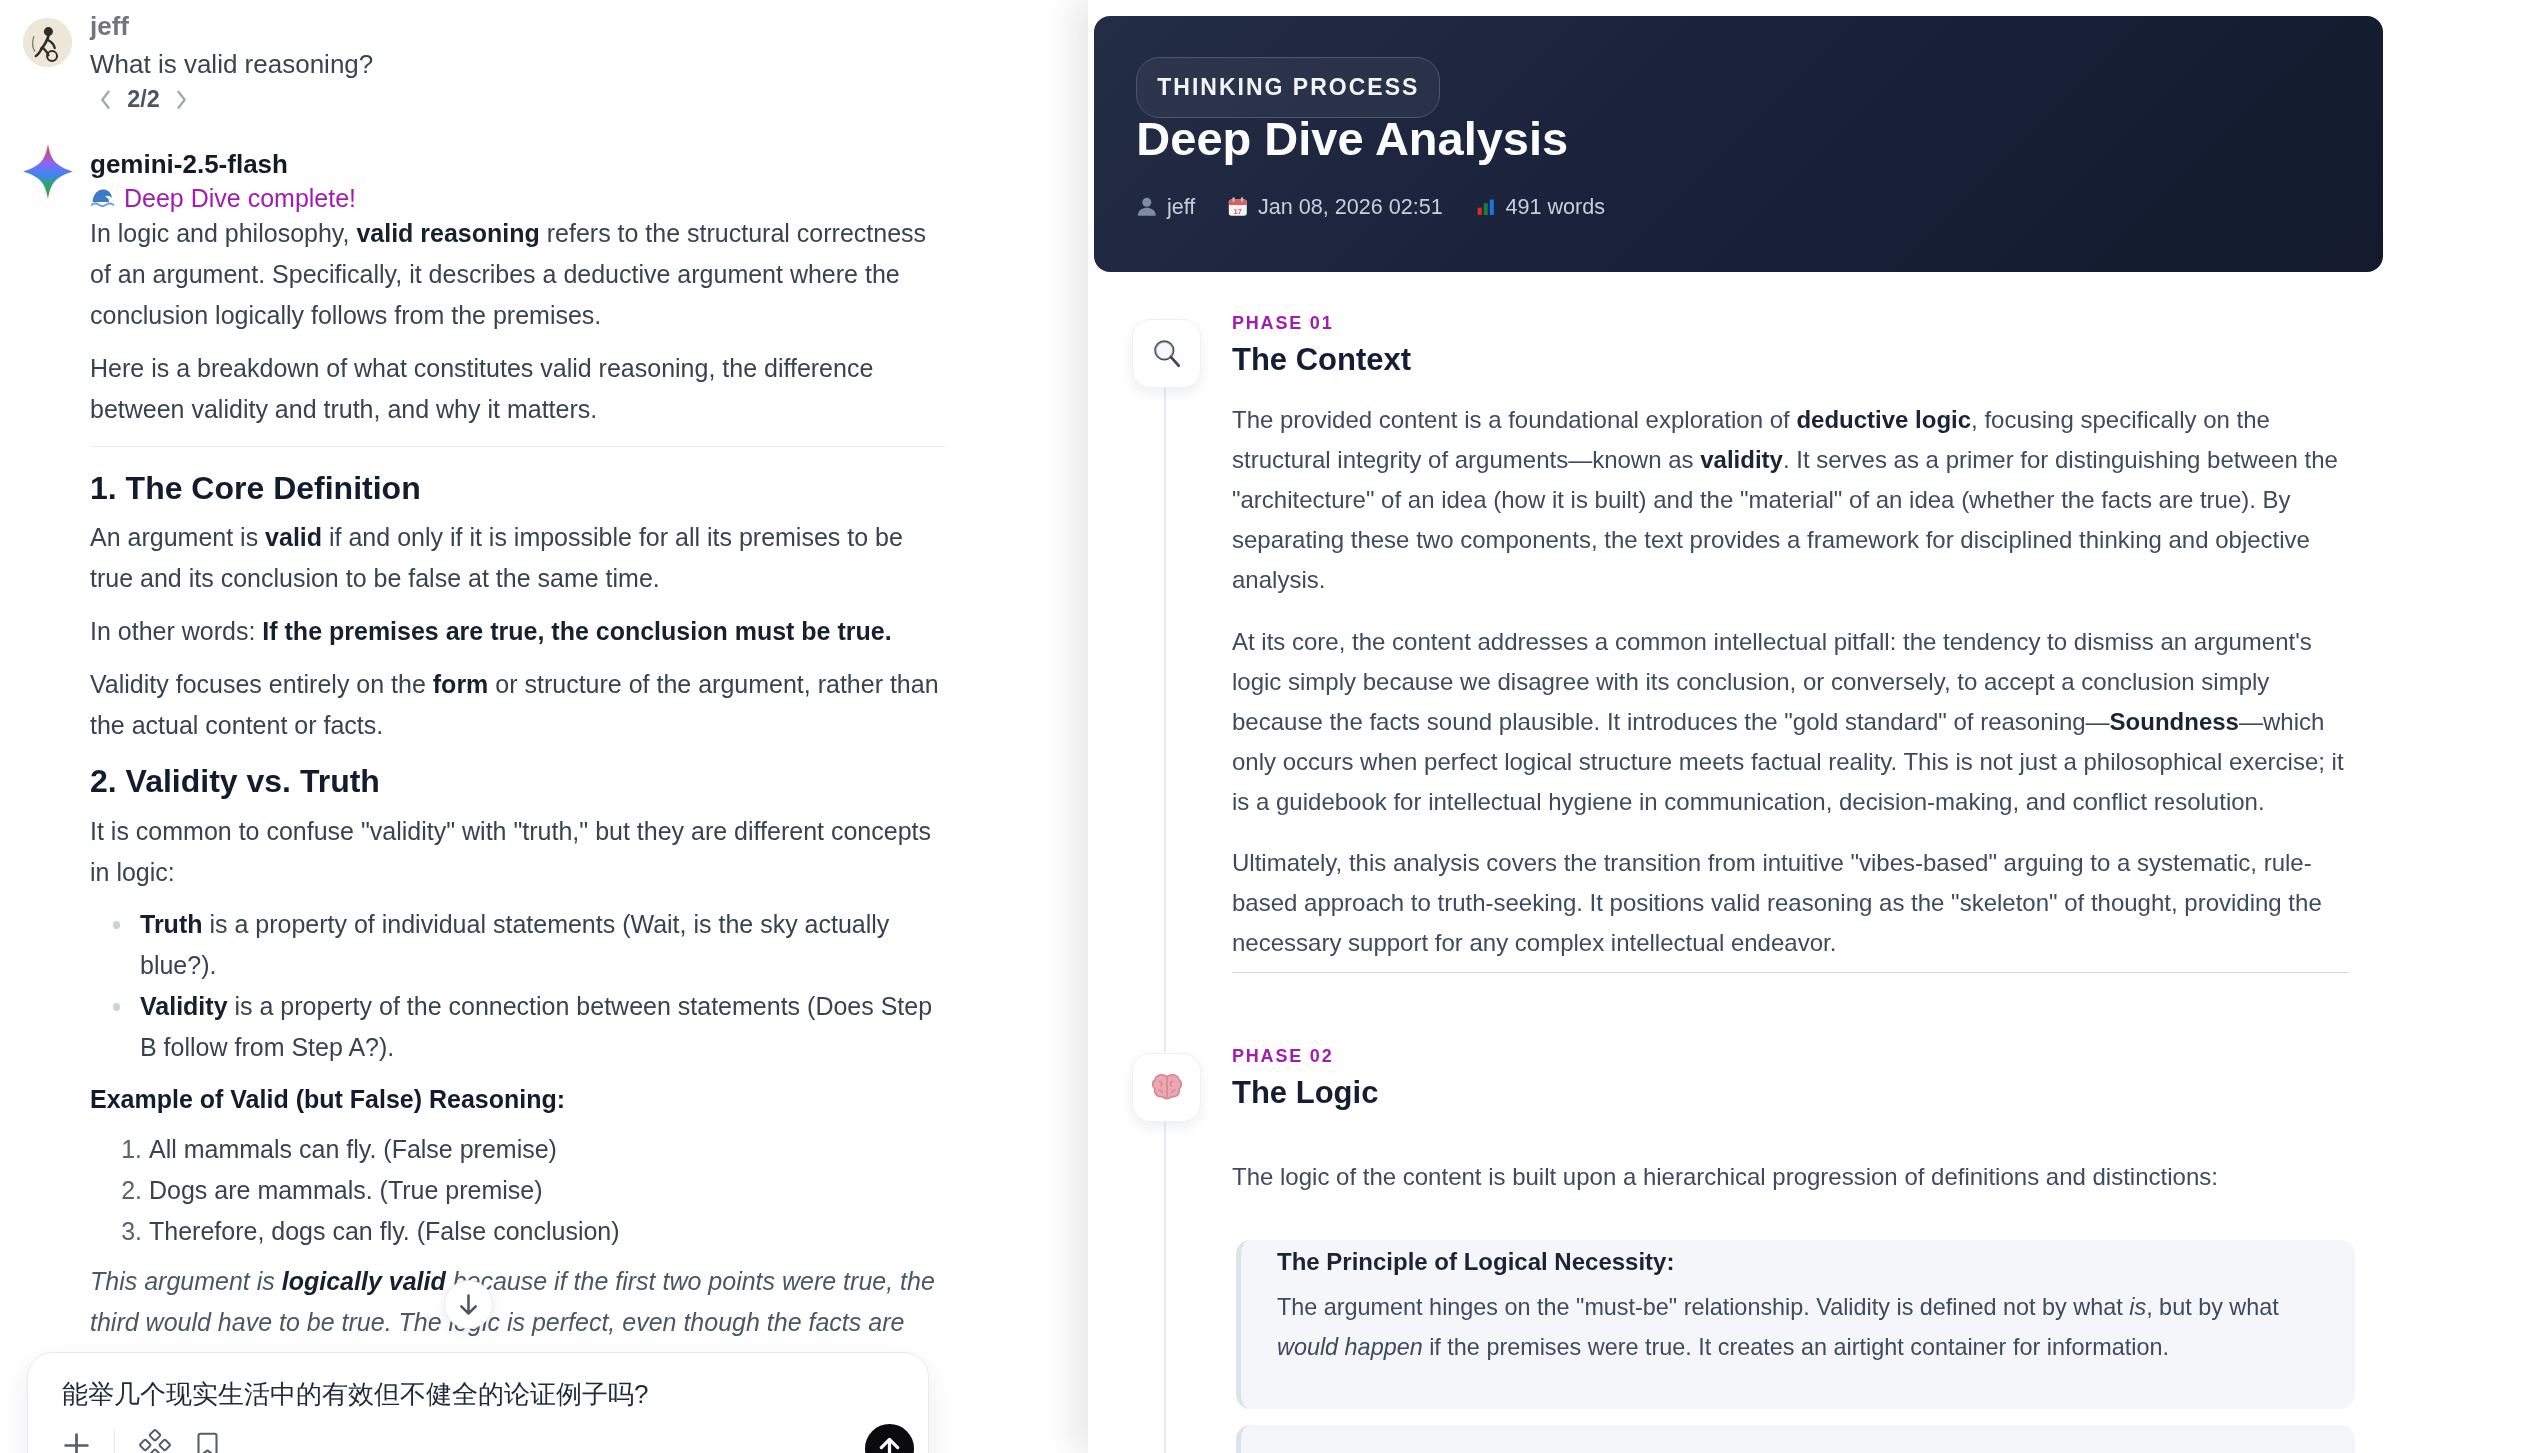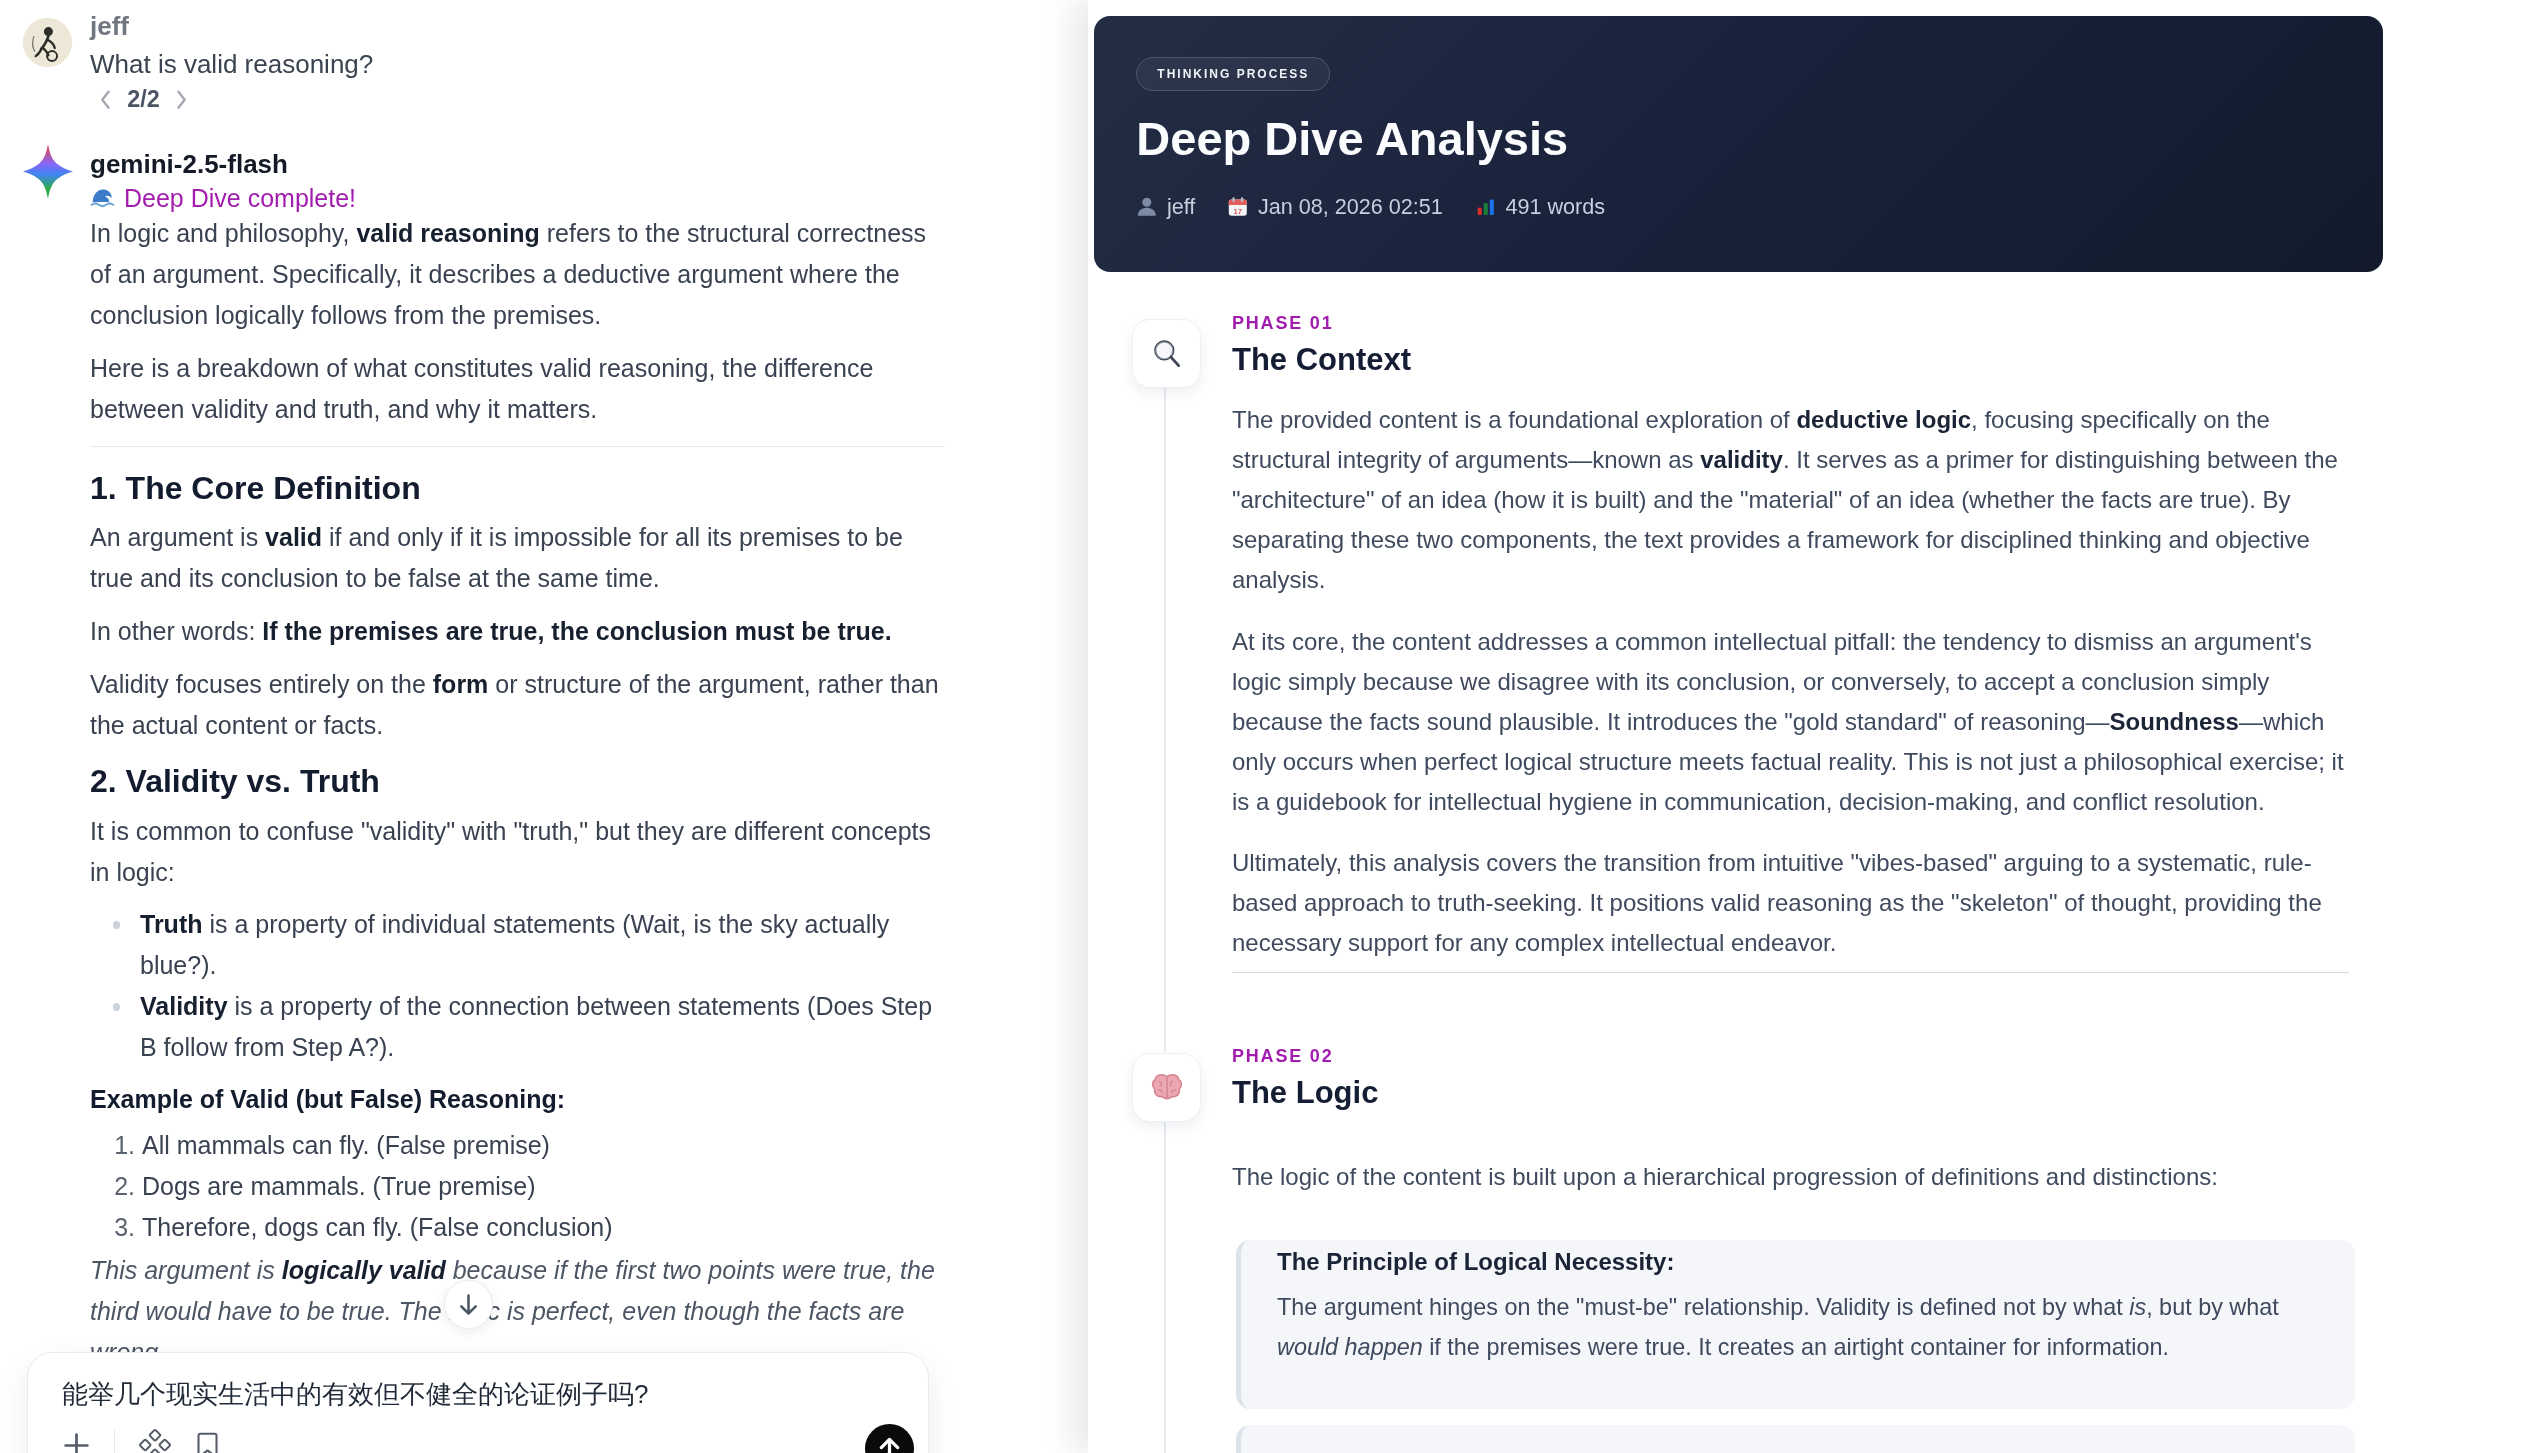--- a/index.html
+++ b/index.html
@@ -20,21 +20,21 @@
   .mstatus{position:absolute;left:90px;top:183px;display:flex;align-items:center;gap:9px;
            font-size:25px;color:#a21caf;line-height:31px;}
   .md{position:absolute;left:90px;top:213px;width:855px;font-size:25px;line-height:41px;color:#3a4252;}
   .md p{margin:0 0 11.7px;}
   .md hr{border:none;border-top:0.9px solid #e8eaed;margin:16px 0 17px;}
   .md h3{font-size:32px;line-height:49px;margin:10px 0 4.5px;color:#131c2e;font-weight:700;}
   .md .h4{font-weight:700;color:#131c2e;margin:10.8px 0 4.5px;}
   .md ul{list-style:none;margin:0;padding:0 0 0 50px;}
   .md ul li{position:relative;margin:0;}
   .md ul li::before{content:"";position:absolute;left:-27px;top:17px;width:7.2px;height:7.2px;border-radius:50%;background:#ccd2da;}
-  .md ol{margin:2px;padding:0 0 0 50px;}
+  .md ol{margin:9px;padding:0 0 0 50px;}
   .md ol li{margin:0;}
   .md ol li::marker{color:#5a6270;}
   .note{margin:0 0 0 50px;color:#4d5665;}
   .b{font-weight:700;}
   .chat .b{color:#17202f;}
   .i{font-style:italic;}
 
   .scroll-btn{position:absolute;left:444px;top:1280px;width:49px;height:49px;border-radius:50%;
               background:#fff;border:0.9px solid #e9ebef;box-shadow:0 3.6px 12.6px rgba(20,30,60,.08);
               display:flex;align-items:center;justify-content:center;cursor:pointer;z-index:5;}
@@ -46,22 +46,22 @@
   .ctools .vdiv{width:0.9px;height:31px;background:#e5e7eb;}
   .icon-btn{background:none;border:none;padding:0;cursor:pointer;display:flex;align-items:center;justify-content:center;}
   .send-btn{position:absolute;left:837px;top:71px;width:49px;height:49px;border-radius:50%;background:#0b0b0d;
             border:none;display:flex;align-items:center;justify-content:center;cursor:pointer;}
 
   
   .doc{position:absolute;left:1088px;top:0;width:1437px;height:1453px;background:#fff;
        box-shadow:-14.4px 0 32px rgba(15,23,42,.10);}
   .hero{position:absolute;left:6.3px;top:16px;width:1289px;height:256px;border-radius:16px;
         background:linear-gradient(135deg,#232d44 0%,#19213a 50%,#121a2c 100%);}
-  .badge{position:absolute;left:42px;top:41px;padding:9px 20px;border:1.8px solid #4e586b;border-radius:23.4px;
-         color:#f1f4f8;font-size:12px;font-weight:700;letter-spacing:2px;background:rgba(255,255,255,.05);}
+  .badge{position:absolute;left:42px;top:41px;padding:16px 20px;border:1.8px solid #4e586b;border-radius:23.4px;
+         color:#f1f4f8;font-size:23px;font-weight:700;letter-spacing:2px;background:rgba(255,255,255,.05);}
   .hero-title{position:absolute;left:42px;top:95px;font-size:47px;font-weight:700;color:#fbfcfe;line-height:56px;}
   .hero-meta{position:absolute;left:42px;top:178px;display:flex;align-items:center;gap:32px;
              font-size:21.6px;color:#c6cfdc;}
   .hm{display:flex;align-items:center;gap:9px;}
 
   .tline{position:absolute;left:76px;width:1.8px;background:#e7ebf2;}
   .ph-card{position:absolute;left:44px;width:67px;height:67px;border-radius:18px;background:#fff;
            border:0.9px solid #edf0f5;box-shadow:0 5.4px 12.6px rgba(20,30,60,.07);
            display:flex;align-items:center;justify-content:center;}
   .ph-label{position:absolute;left:144px;font-size:18px;font-weight:700;letter-spacing:1.8px;color:#a21caf;}

